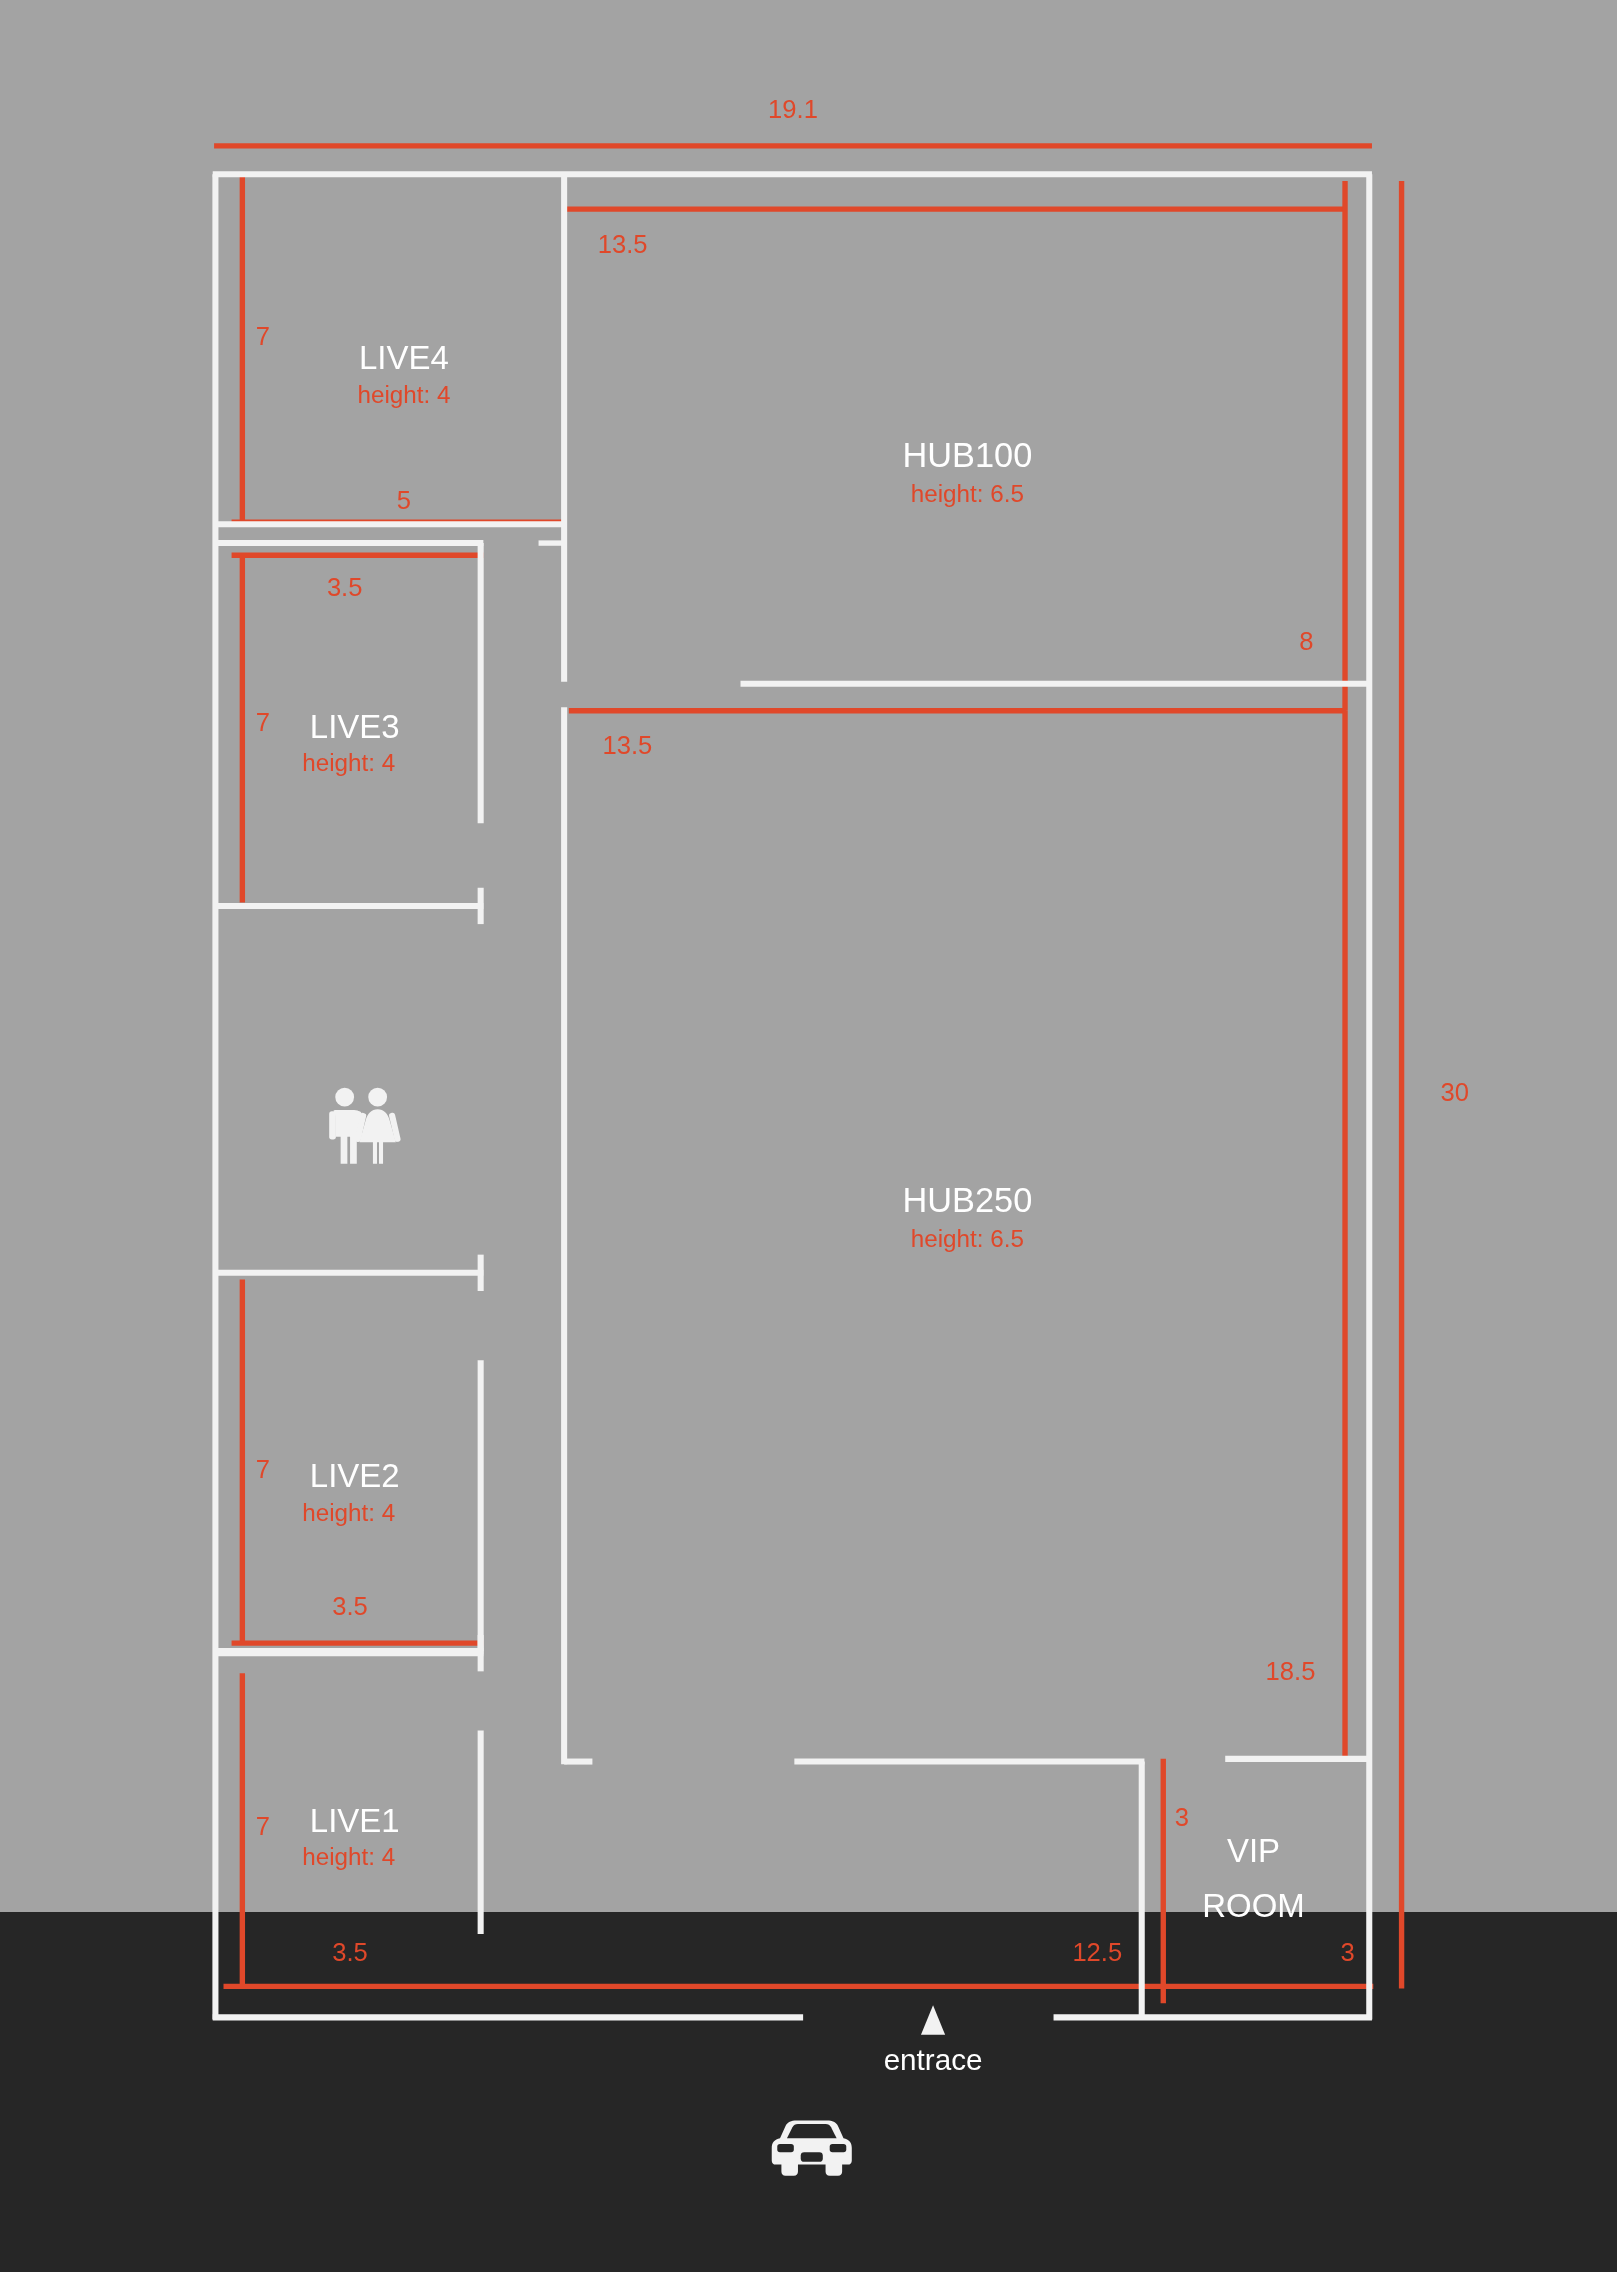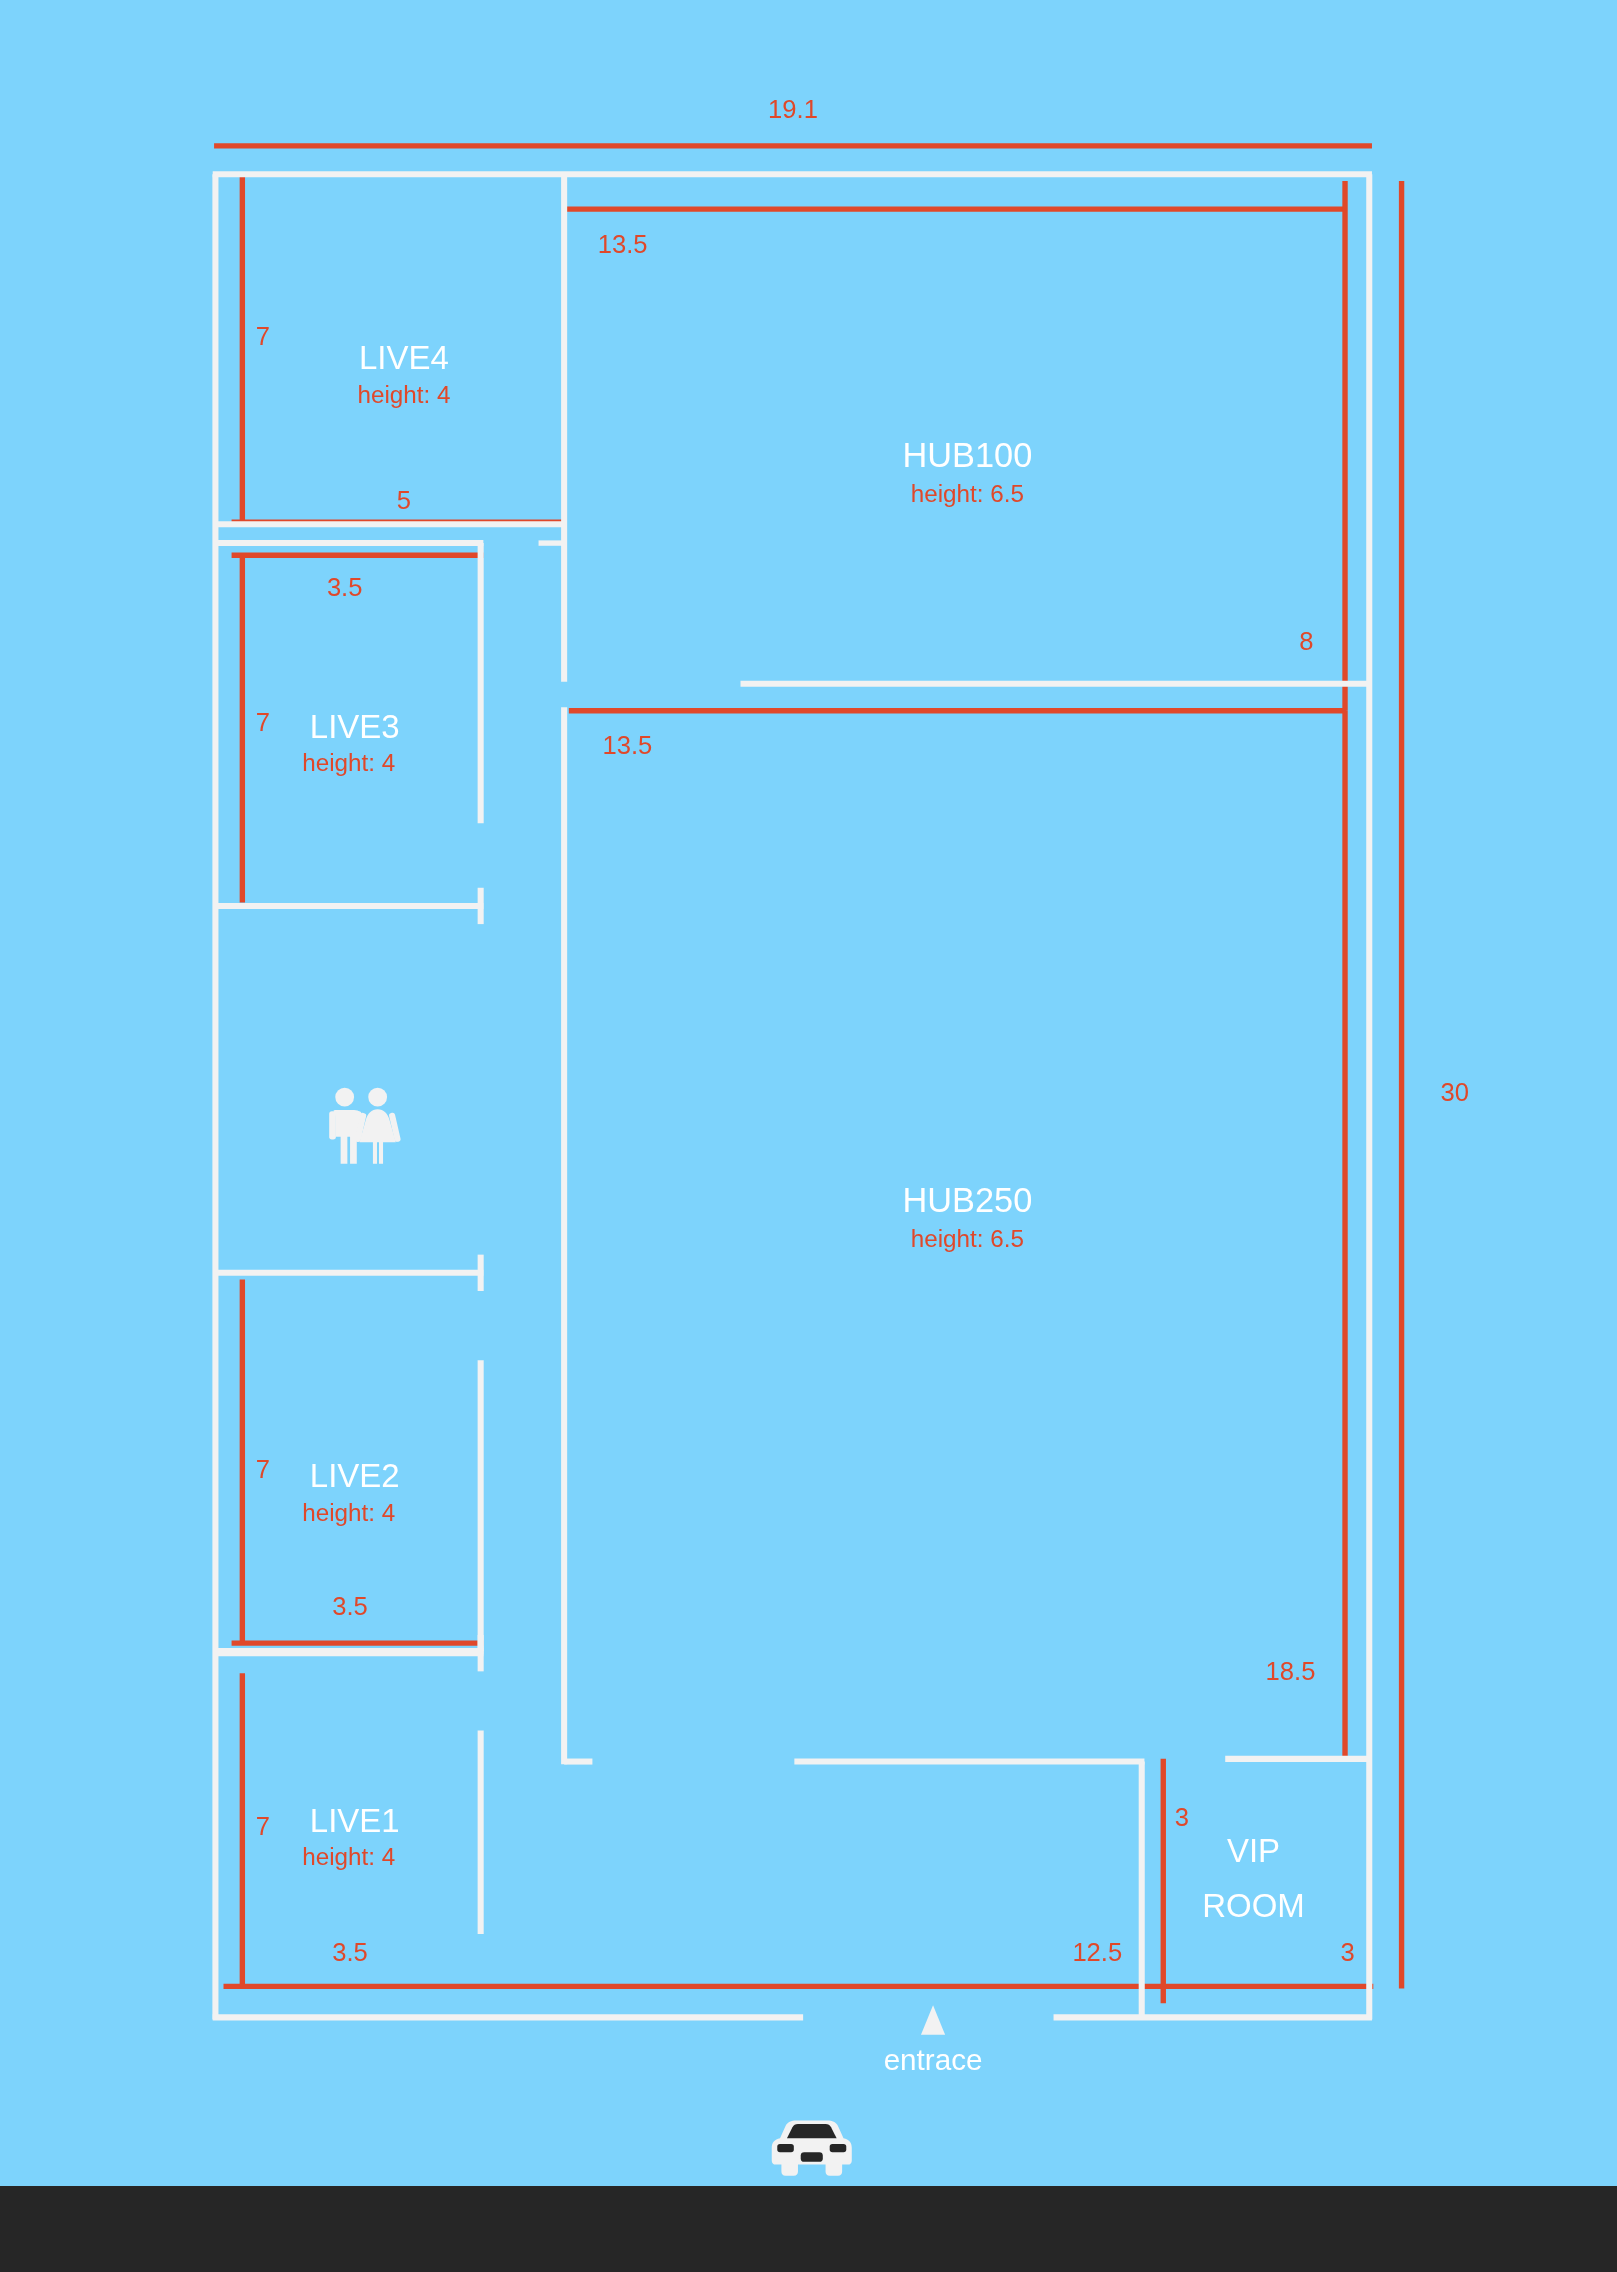--- a/index.html
+++ b/index.html
@@ -9,22 +9,22 @@
   }
   body {
     width: 1617px;
     height: 2273px;
     overflow: hidden;
     font-family: "Liberation Sans", sans-serif;
   }
   #plan-root {
     position: relative;
     width: 1617px;
-    height: 2186px;
-    background: #7dd3fc;
+    height: 1912px;
+    background: #a3a3a3;
   }
   svg.plan-canvas {
     position: absolute;
     top: 0;
     left: 0;
     width: 1617px;
     height: 2273px;
     display: block;
   }
   .wall {

